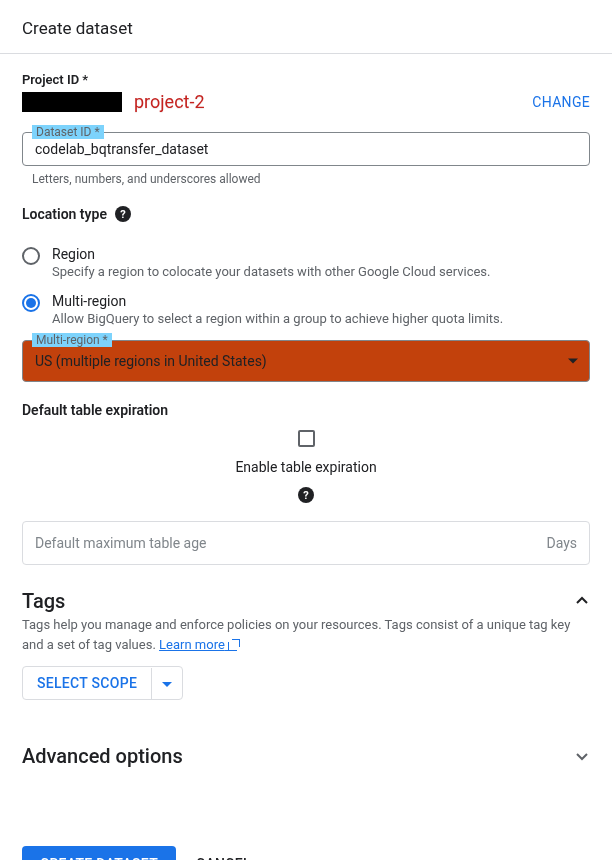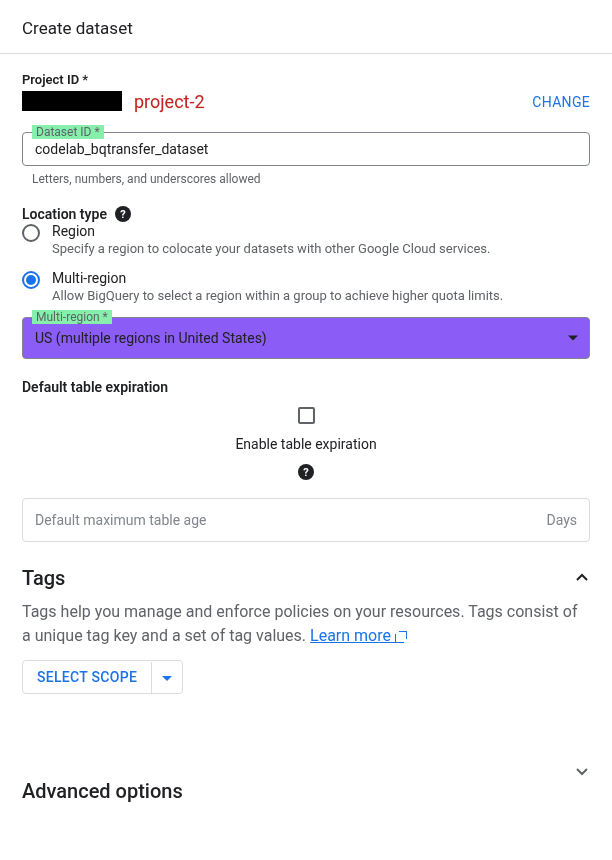--- a/index.html
+++ b/index.html
@@ -1,58 +1,58 @@
 <!DOCTYPE html>
 <html><head>
   <meta charset="utf-8">
   <style>
     * { box-sizing: border-box; margin: 0; padding: 0; font-family: Roboto, "Helvetica Neue", Arial, sans-serif; }
     body { width: 612px; background: #fff; color: #202124; font-size: 14px; }
     .header { padding: 18px 22px 15px; border-bottom: 1px solid #dadce0; }
     .header h1 { font-size: 17px; font-weight: 400; }
     .content { padding: 18px 22px; }
     .project-row { display: flex; align-items: center; justify-content: space-between; margin-bottom: 20px; }
-    .project-left { display: flex; align-items: flex-start; gap: 12px; }
+    .project-left { display: flex; align-items: center; gap: 12px; }
     .project-label { font-size: 13px; font-weight: 600; margin-bottom: 4px; }
     .project-block { width: 100px; height: 20px; background: #000; }
     .project-name { color: #c5221f; font-size: 18px; font-weight: 400; text-shadow: 0 1px 1px rgba(0,0,0,0.08); }
     .change-btn { color: #1a73e8; font-size: 14px; font-weight: 400; background: none; border: none; cursor: pointer; letter-spacing: 0.3px; }
     .field-wrap { position: relative; margin-bottom: 6px; }
-    .field-label { position: absolute; top: -7px; left: 10px; background: #86efac; padding: 0 4px; font-size: 12px; color: #5f6368; }
+    .field-label { position: absolute; top: -7px; left: 10px; background: #7dd3fc; padding: 0 4px; font-size: 12px; color: #5f6368; }
     .text-input { width: 100%; border: 1px solid #80868b; border-radius: 4px; padding: 8px 12px; font-size: 14px; color: #202124; }
     .helper { font-size: 12px; color: #5f6368; margin: 4px 0 20px 10px; }
-    .section-label { font-size: 14px; font-weight: 600; margin-bottom: 1px; display: flex; align-items: center; gap: 8px; }
+    .section-label { font-size: 14px; font-weight: 600; margin-bottom: 24px; display: flex; align-items: center; gap: 8px; }
     .help-icon { width: 16px; height: 16px; border-radius: 50%; background: #202124; color: #fff; display: inline-flex; align-items: center; justify-content: center; font-size: 11px; font-weight: bold; }
     .radio-row { display: flex; align-items: flex-start; gap: 12px; margin-bottom: 14px; }
     .radio { width: 18px; height: 18px; border: 2px solid #5f6368; border-radius: 50%; flex-shrink: 0; margin-top: 1px; position: relative; cursor: pointer; }
     .radio.selected { border-color: #1a73e8; }
     .radio.selected::after { content: ""; position: absolute; top: 2px; left: 2px; width: 10px; height: 10px; border-radius: 50%; background: #1a73e8; }
     .radio-content { flex: 1; }
     .radio-title { font-size: 14px; color: #202124; }
     .radio-desc { font-size: 13px; color: #5f6368; margin-top: 2px; }
     .select-wrap { position: relative; margin: 8px 0 20px; }
-    .select { width: 100%; border: 1px solid #80868b; border-radius: 4px; padding: 12px 32px 12px 12px; font-size: 14px; color: #202124; background: #8b5cf6; appearance: none; cursor: pointer; }
+    .select { width: 100%; border: 1px solid #80868b; border-radius: 4px; padding: 12px 32px 12px 12px; font-size: 14px; color: #202124; background: #c2410c; appearance: none; cursor: pointer; }
     .select-wrap::after { content: ""; position: absolute; right: 12px; top: 50%; transform: translateY(-50%); border-left: 5px solid transparent; border-right: 5px solid transparent; border-top: 5px solid #202124; pointer-events: none; }
     .section-heading { font-size: 14px; font-weight: 600; margin: 4px 0 12px; }
     .checkbox-row { display: flex; align-items: center; gap: 12px; margin-bottom: 18px; flex-direction: column; }
     .checkbox { width: 17px; height: 17px; border: 2px solid #5f6368; border-radius: 2px; cursor: pointer; }
     .disabled-input-wrap { position: relative; border: 1px solid #dadce0; border-radius: 4px; padding: 13px 12px; margin-bottom: 24px; color: #80868b; display: flex; justify-content: space-between; text-align: right; }
     .expand-section { display: flex; justify-content: space-between; align-items: center; cursor: pointer; }
     .expand-title { font-size: 20px; font-weight: 500; color: #202124; }
     .chevron { width: 16px; height: 16px; display: flex; align-items: center; justify-content: center; }
-    .tags-desc { font-size: 16px; color: #5f6368; margin: 10px 0 12px; line-height: 1.5; }
+    .tags-desc { font-size: 13px; color: #5f6368; margin: 2px 0 12px; line-height: 1.5; }
     .learn-more { color: #1a73e8; text-decoration: underline; cursor: pointer; }
     .ext-icon { display: inline-block; width: 12px; height: 12px; vertical-align: middle; position: relative; }
     .ext-icon::before { content: ""; position: absolute; width: 8px; height: 8px; border: 1.5px solid #1a73e8; border-top: none; border-right: none; left: 0; bottom: 0; }
     .ext-icon::after { content: ""; position: absolute; width: 7px; height: 7px; border-top: 1.5px solid #1a73e8; border-right: 1.5px solid #1a73e8; right: 0; top: 0; }
     .scope-btn { display: inline-flex; align-items: center; border: 1px solid #dadce0; border-radius: 4px; overflow: hidden; margin-bottom: 24px; }
     .scope-btn-main { padding: 8px 14px; color: #1a73e8; font-size: 14px; font-weight: 500; background: none; border: none; cursor: pointer; letter-spacing: 0.3px; }
     .scope-btn-drop { padding: 8px 10px; color: #1a73e8; border-left: 1px solid #dadce0; background: none; border-top: none; border-right: none; border-bottom: none; cursor: pointer; }
     .advanced-row { display: flex; justify-content: space-between; align-items: center; margin: 20px 0 60px; cursor: pointer; }
-    .advanced-title { font-size: 20px; font-weight: 500; margin-top: 41px; }
+    .advanced-title { font-size: 20px; font-weight: 500; }
     .footer { display: flex; gap: 12px; padding: 0 22px 22px; }
     .primary-btn { background: #1a73e8; color: #fff; border: none; border-radius: 4px; padding: 10px 18px; font-size: 14px; font-weight: 500; cursor: pointer; letter-spacing: 0.3px; }
     .text-btn { background: none; border: none; color: #202124; font-size: 14px; font-weight: 500; padding: 10px 8px; cursor: pointer; letter-spacing: 0.3px; }
   </style>
 </head>
 <body>
 
 <div class="header">
   <h1>Create dataset</h1>
 </div>

